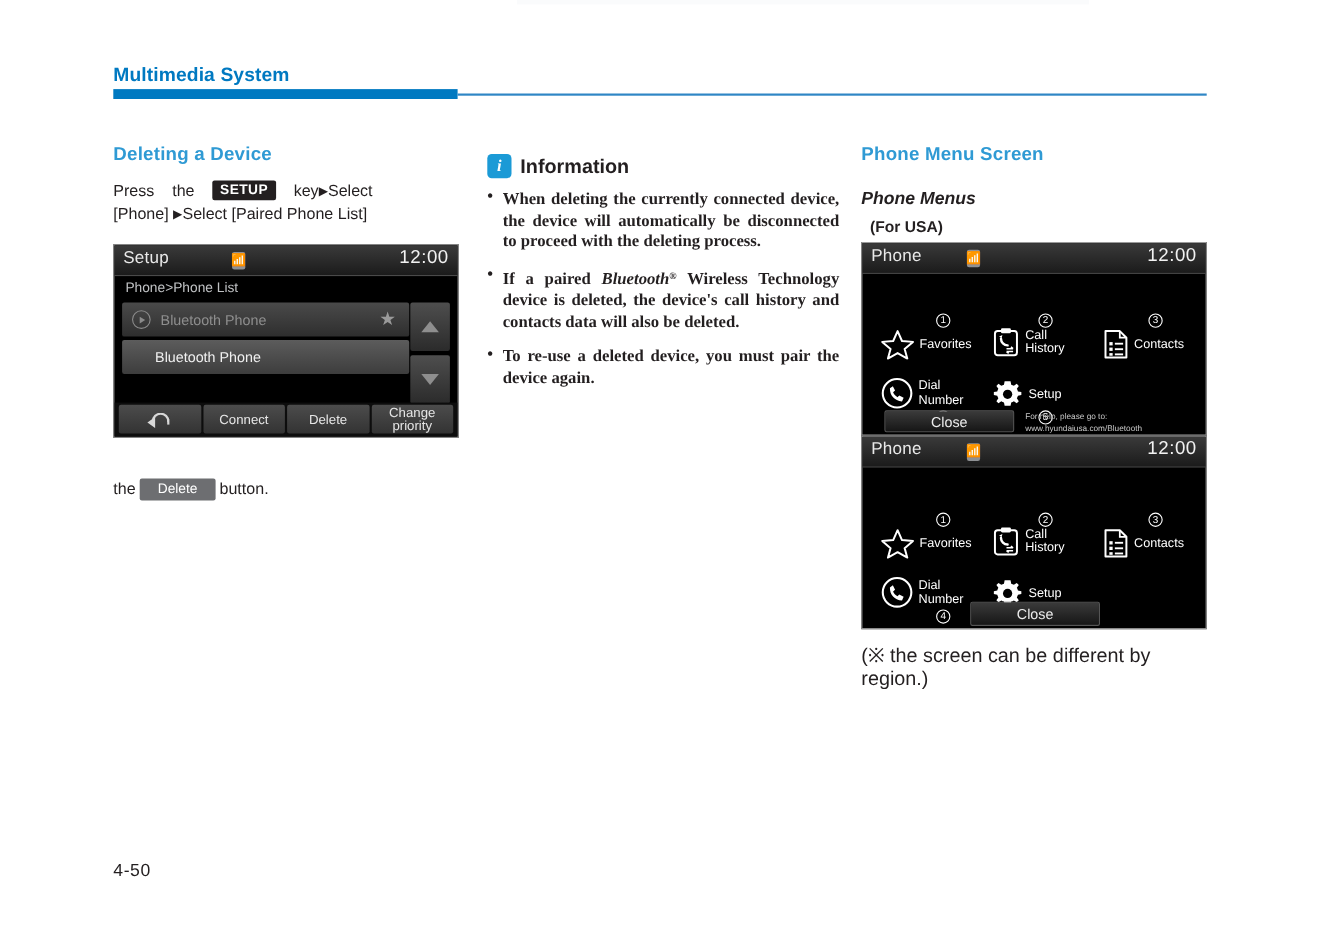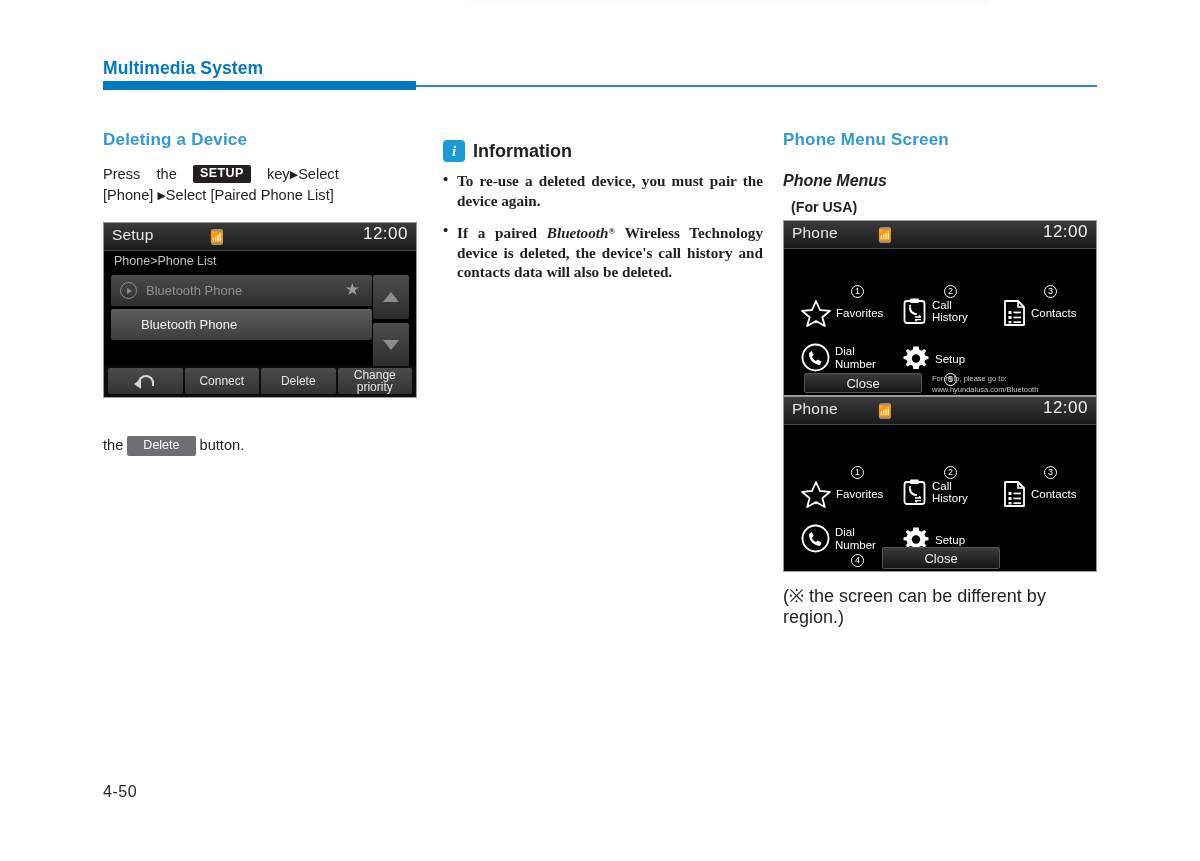--- a/index.html
+++ b/index.html
@@ -324,26 +324,27 @@
 
   </div>
 
   <div class="col col-mid" style="top:140px;">
     <div class="info-head">
       <span class="info-i">i</span>
       <span class="info-title">Information</span>
     </div>
 
     <ul class="info-list">
-      <li>To re-use a deleted device, you must pair the device again.</li>
+      <li>When deleting the currently connected device, the device will automatically be disconnected to proceed with the deleting process.</li>
       <li>
         <span>If a paired</span>
         <span class="bt-ital">Bluetooth</span><span class="sup">®</span>
         <span>Wireless Technology device is deleted, the device's call history and contacts data will also be deleted.</span>
       </li>
+      <li>To re-use a deleted device, you must pair the device again.</li>
     </ul>
   </div>
 
   <div class="col col-right">
 
     <h2 class="section blue2">Phone Menu Screen</h2>
 
     <h3 class="sub" style="margin-top:22px;">Phone Menus</h3>
 
 

